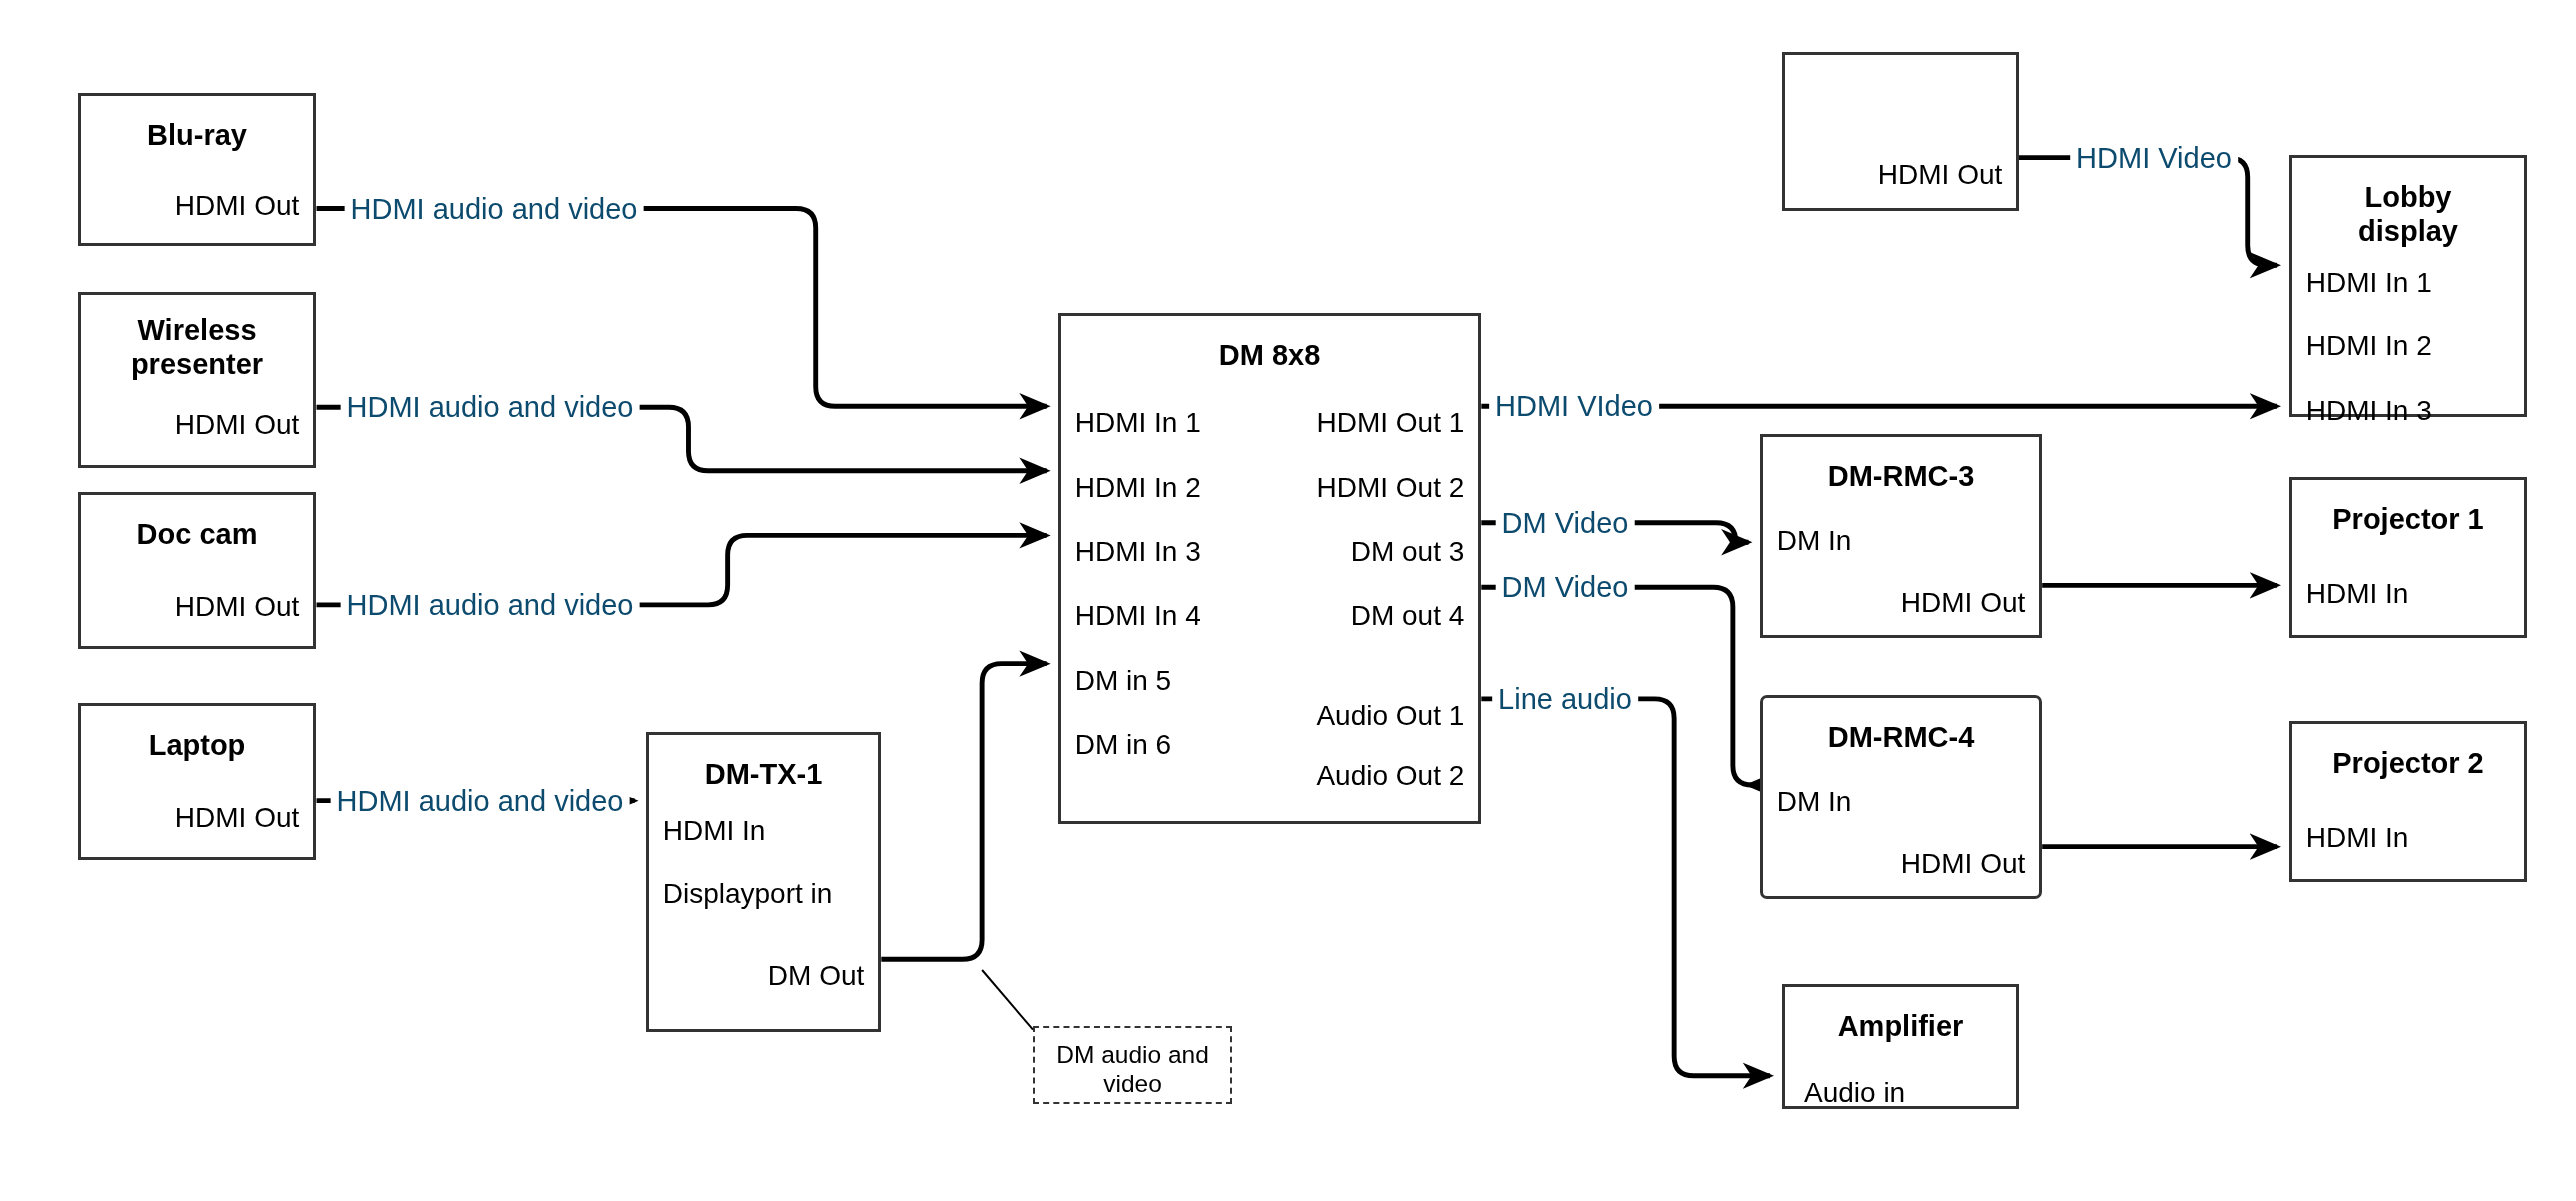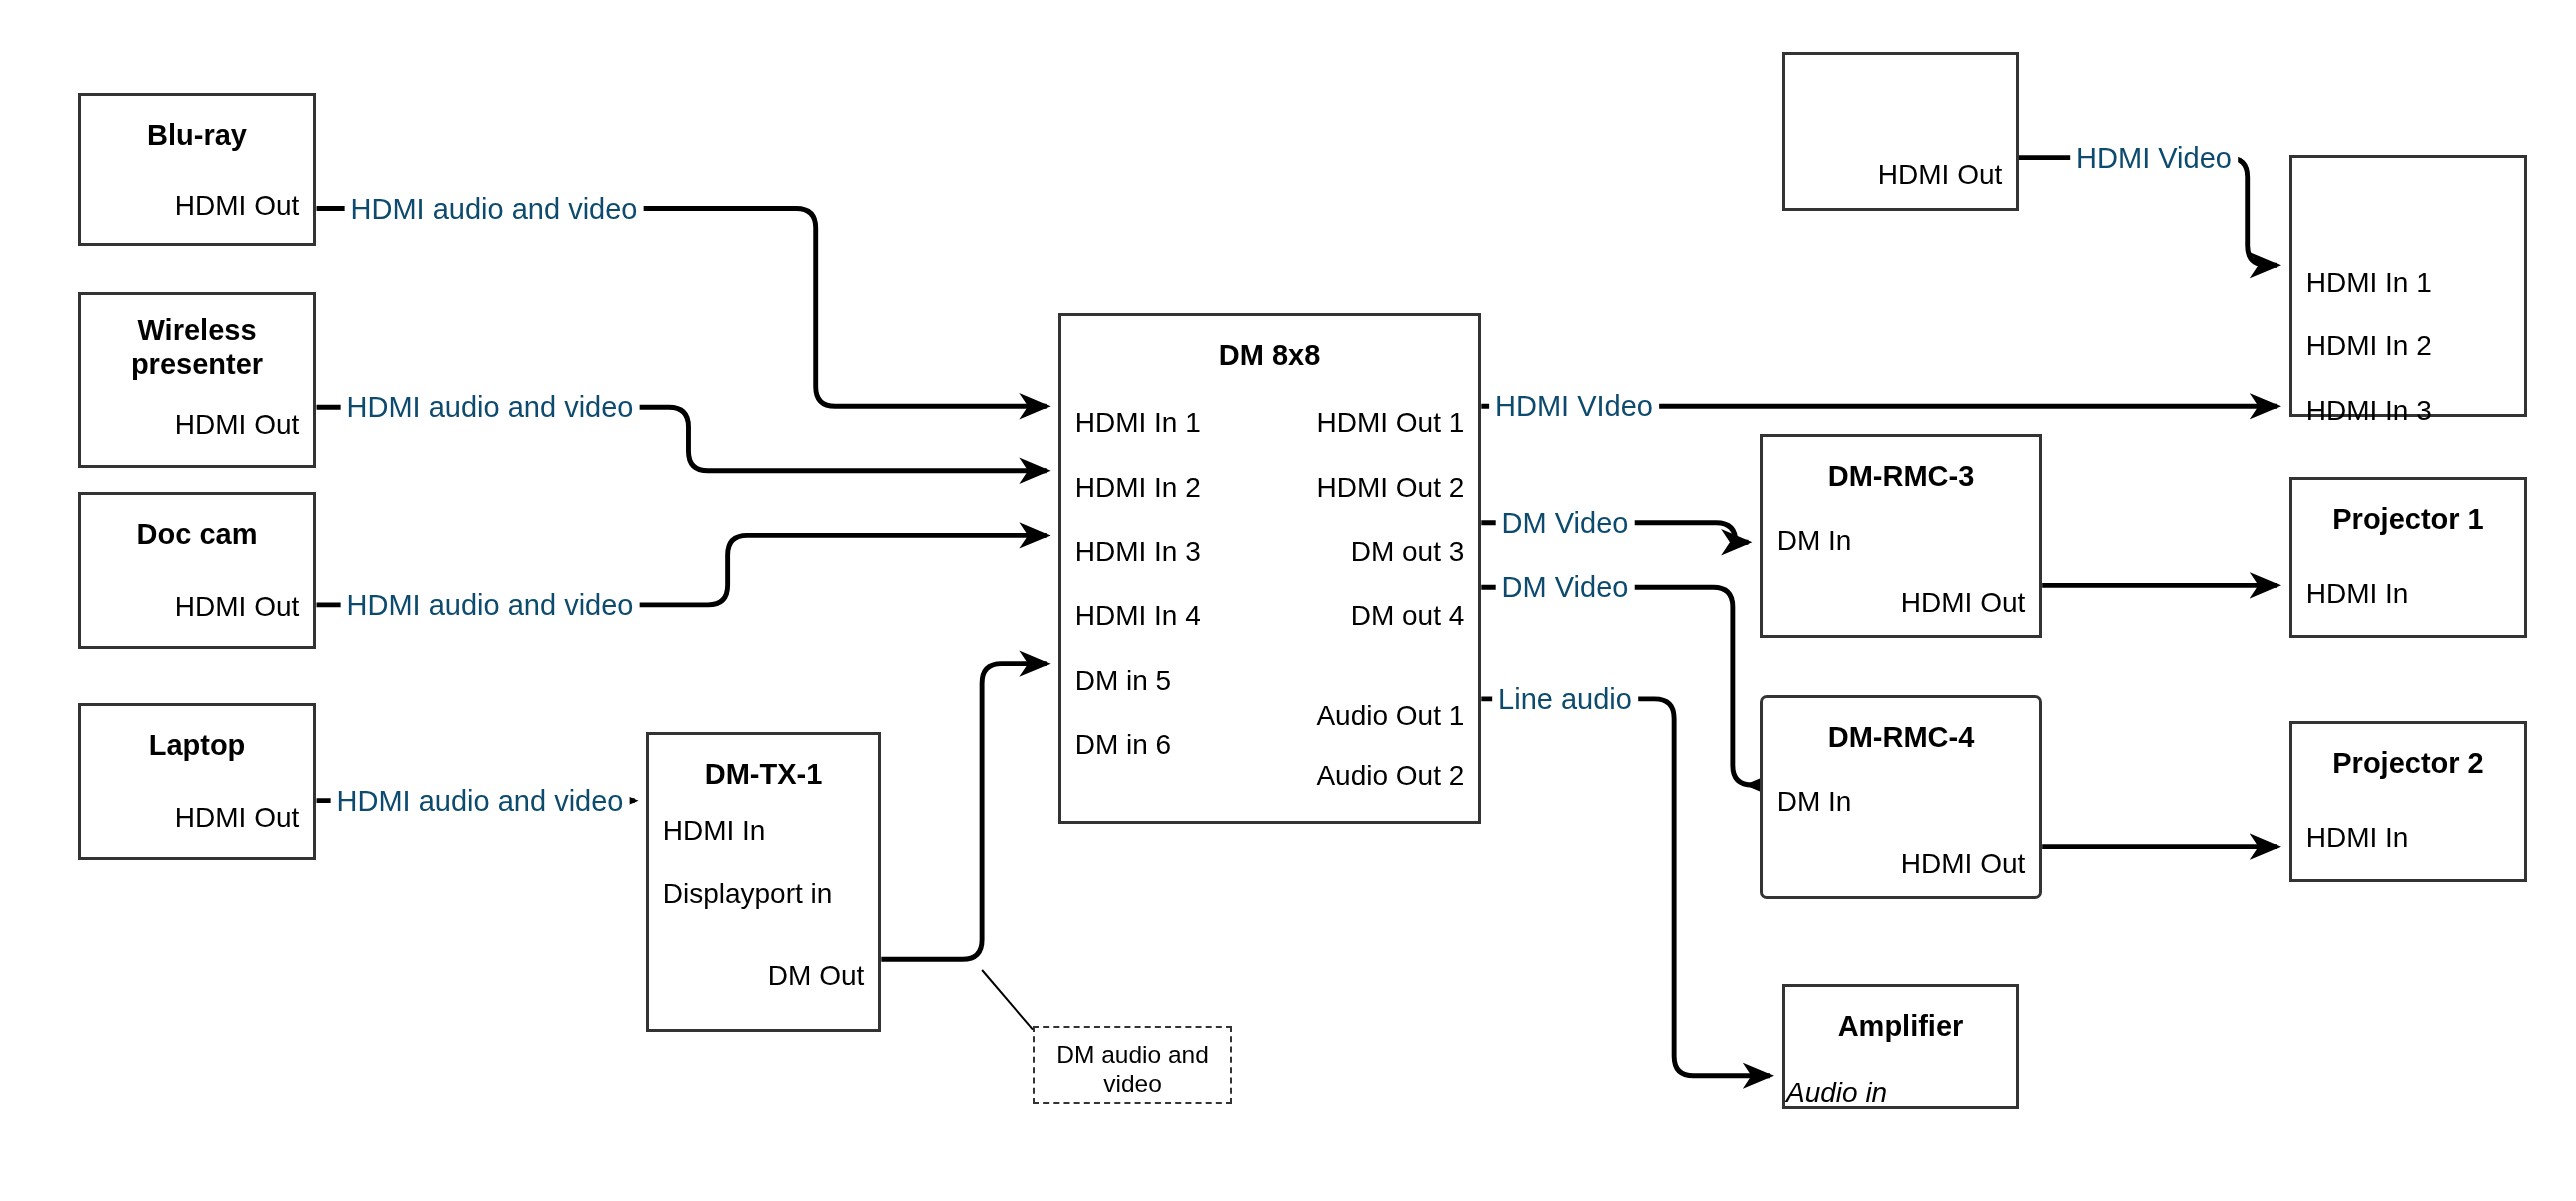--- a/index.html
+++ b/index.html
@@ -78,20 +78,21 @@
         <div class="port right" style="top: 158px; right: 13.7px; left: auto;">HDMI Out 2</div>
         <div class="port right" style="top: 222px; right: 13.7px; left: auto;">DM out 3</div>
         <div class="port right" style="top: 286px; right: 13.7px; left: auto;">DM out 4</div>
         <div class="port right" style="top: 386px; right: 13.7px; left: auto;">Audio Out 1</div>
         <div class="port right" style="top: 446px; right: 13.7px; left: auto;">Audio Out 2</div>
       </div>
       <div class="node" style="left: 1782px; top: 52px; width: 237px; height: 159px; border-color: rgb(51, 51, 51);">
         <div class="port right" style="top: 106px; right: 13.7px; left: auto;">HDMI Out</div>
       </div>
       <div class="node" style="left: 2289px; top: 155px; width: 238px; height: 262px; border-color: rgb(51, 51, 51);">
+        <div class="node-title" style="top: 21.5px;">Lobby<br>display</div>
         <div class="port left" style="top: 111px; left: 13.7px; right: auto;">HDMI In 1</div>
         <div class="port left" style="top: 174px; left: 13.7px; right: auto;">HDMI In 2</div>
         <div class="port left" style="top: 239px; left: 13.7px; right: auto;">HDMI In 3</div>
       </div>
       <div class="node" style="left: 1760px; top: 434px; width: 282px; height: 204px; border-color: rgb(51, 51, 51);">
         <div class="node-title" style="top: 21.5px;">DM-RMC-3</div>
         <div class="port left" style="top: 90px; left: 13.7px; right: auto;">DM In</div>
         <div class="port right" style="top: 152px; right: 13.7px; left: auto;">HDMI Out</div>
       </div>
       <div class="node" style="left: 1760px; top: 695px; width: 282px; height: 204px; border-color: rgb(51, 51, 51); border-radius: 7px;">
@@ -102,21 +103,21 @@
       <div class="node" style="left: 2289px; top: 477px; width: 238px; height: 161px; border-color: rgb(51, 51, 51);">
         <div class="node-title" style="top: 21.5px;">Projector 1</div>
         <div class="port left" style="top: 100px; left: 13.7px; right: auto;">HDMI In</div>
       </div>
       <div class="node" style="left: 2289px; top: 721px; width: 238px; height: 161px; border-color: rgb(51, 51, 51);">
         <div class="node-title" style="top: 21.5px;">Projector 2</div>
         <div class="port left" style="top: 100px; left: 13.7px; right: auto;">HDMI In</div>
       </div>
       <div class="node" style="left: 1782px; top: 984px; width: 237px; height: 125px; border-color: rgb(51, 51, 51);">
         <div class="node-title" style="top: 21.5px;">Amplifier</div>
-        <div class="port left" style="top: 92px; left: 1px; right: auto; font-style: italic;">Audio in</div>
+        <div class="port left" style="top: 92px; left: 19px; right: auto;">Audio in</div>
       </div>
       <div class="node dashed" style="left: 1033px; top: 1026px; width: 199px; height: 78px;">
         <div class="callout-text" style="top: 11.7px;">DM audio and<br>video</div>
       </div>
     </div>
   <div id="label-layer">
       <div class="wire-label" style="left: 494px; top: 209px;">HDMI audio and video</div>
       <div class="wire-label" style="left: 490px; top: 407px;">HDMI audio and video</div>
       <div class="wire-label" style="left: 490px; top: 605px;">HDMI audio and video</div>
       <div class="wire-label" style="left: 480px; top: 801px;">HDMI audio and video</div>

